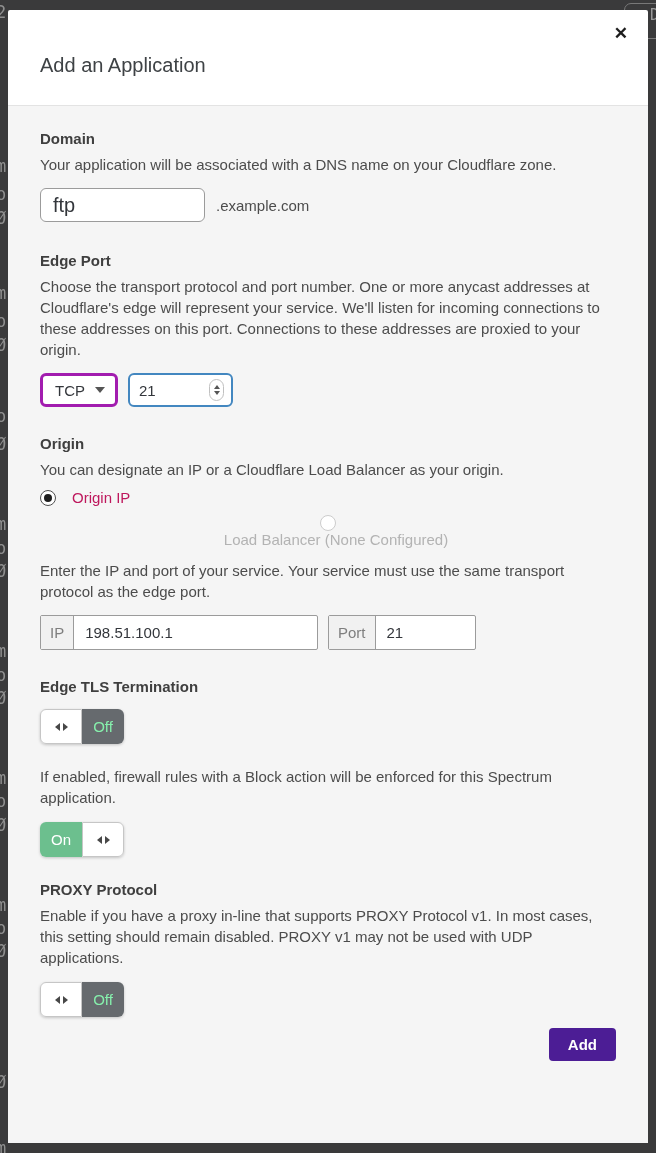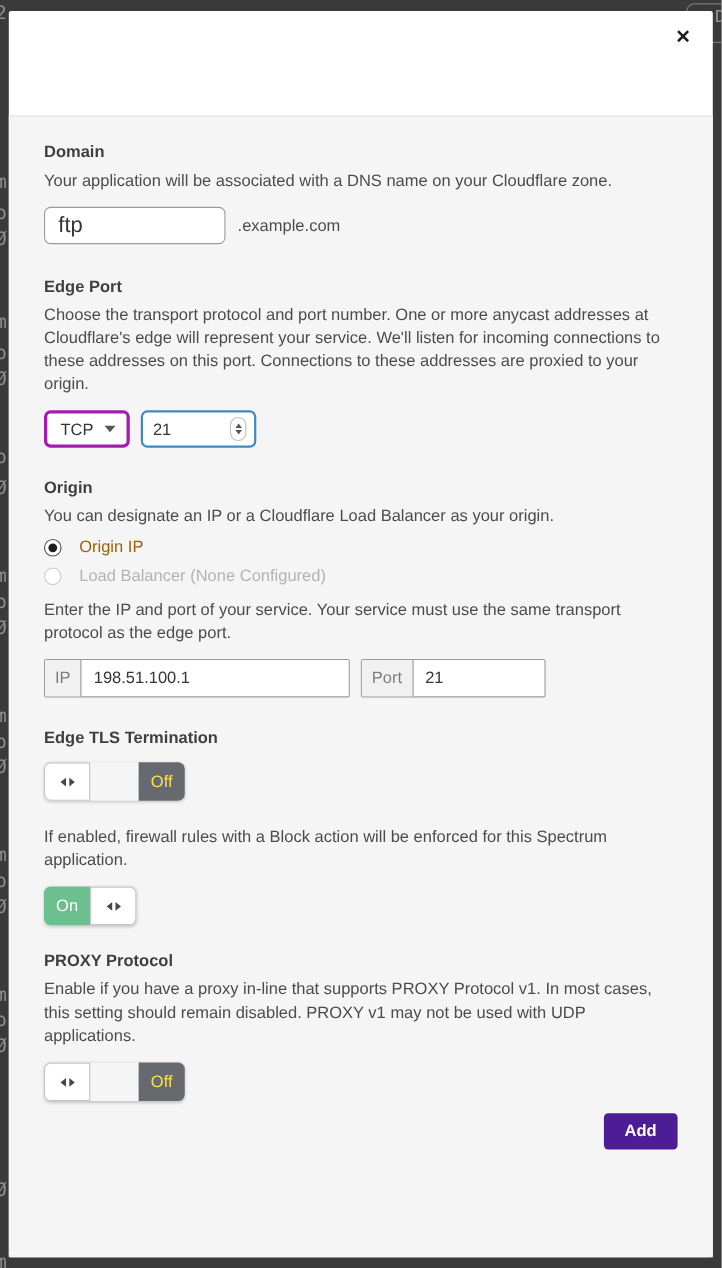--- a/index.html
+++ b/index.html
@@ -167,23 +167,23 @@
   .radio-circle {
     width:16px; height:16px;
     border-radius:50%;
     border:1px solid #4f4f4f;
     background:#fff;
     display:flex; align-items:center; justify-content:center;
     flex:0 0 auto;
   }
   .radio-circle .dot { width:8px; height:8px; border-radius:50%; background:#1e1e1e; }
   .radio-row.disabled .radio-circle { border-color:#cccccc; }
-  .radio-label { font-size:15px; color:#a16207; margin-left:16px; }
+  .radio-label { font-size:15px; color:#be185d; margin-left:16px; }
   .radio-row.disabled .radio-label { color:#b3b3b3; }
-  .radio-row.disabled { cursor:default; }
+  .radio-row.disabled { cursor:default;flex-direction:column; }
 
   .input-group {
     display:flex; align-items:stretch;
     height:35px;
     border:1px solid #9b9b9b;
     border-radius:2px;
     background:#fff;
   }
   .input-group .prefix {
     background:#f1f1f1;
@@ -195,39 +195,39 @@
   }
   .input-group input {
     border:none; outline:none;
     font-size:15px; color:#33363b;
     padding:0 11px;
     background:transparent;
     font-family:inherit;
     flex:1; min-width:0;
   }
   #ip-group { width:278px; }
-  #origin-port-group { width:168px; margin-left:10px; }
+  #origin-port-group { width:148px; margin-left:10px; }
 
   .toggle {
     display:inline-flex;
     height:35px;
     border-radius:6px;
     box-shadow:0 1px 3px rgba(0,0,0,0.20);
     margin-top:14px;
     cursor:pointer;
   }
   .toggle .seg {
     width:42px;
     display:flex; align-items:center; justify-content:center;
     font-size:15px;
   }
   .seg.handle { background:#fff; border:1px solid #c6c6c6; gap:3px; }
   .seg.first  { border-radius:6px 0 0 6px; }
   .seg.last   { border-radius:0 6px 6px 0; }
-  .seg.state-off { background:#666a6e; color:#fde047;margin-left:44px; }
+  .seg.state-off { background:#666a6e; color:#86efac; }
   .seg.state-on  { background:#6cbf8e; color:#fff; }
   .tri-left {
     width:0; height:0;
     border-top:4px solid transparent;
     border-bottom:4px solid transparent;
     border-right:5px solid #474747;
   }
   .tri-right {
     width:0; height:0;
     border-top:4px solid transparent;
@@ -275,20 +275,21 @@
     <span class="bg-frag" style="top: 941px;">Ø</span>
     <span class="bg-frag" style="top: 1072px;">Ø</span>
     <span class="bg-frag" style="top: 1138px;">m</span>
   </div>
 <div id="bg-corner"></div>
 <span id="bg-d">D</span>
 
 <div class="modal">
 
   <div class="modal-header">
+    <div class="modal-title">Add an Application</div>
     <div class="close-btn">✕</div>
   </div>
 
   <div class="modal-body">
 
     <div id="sec-domain">
       <div class="section-label">Domain</div>
       <div class="desc">Your application will be associated with a DNS name on your Cloudflare zone.</div>
       <div class="row controls">
         <input id="domain-input" class="text-input" type="text" value="ftp" style="">

